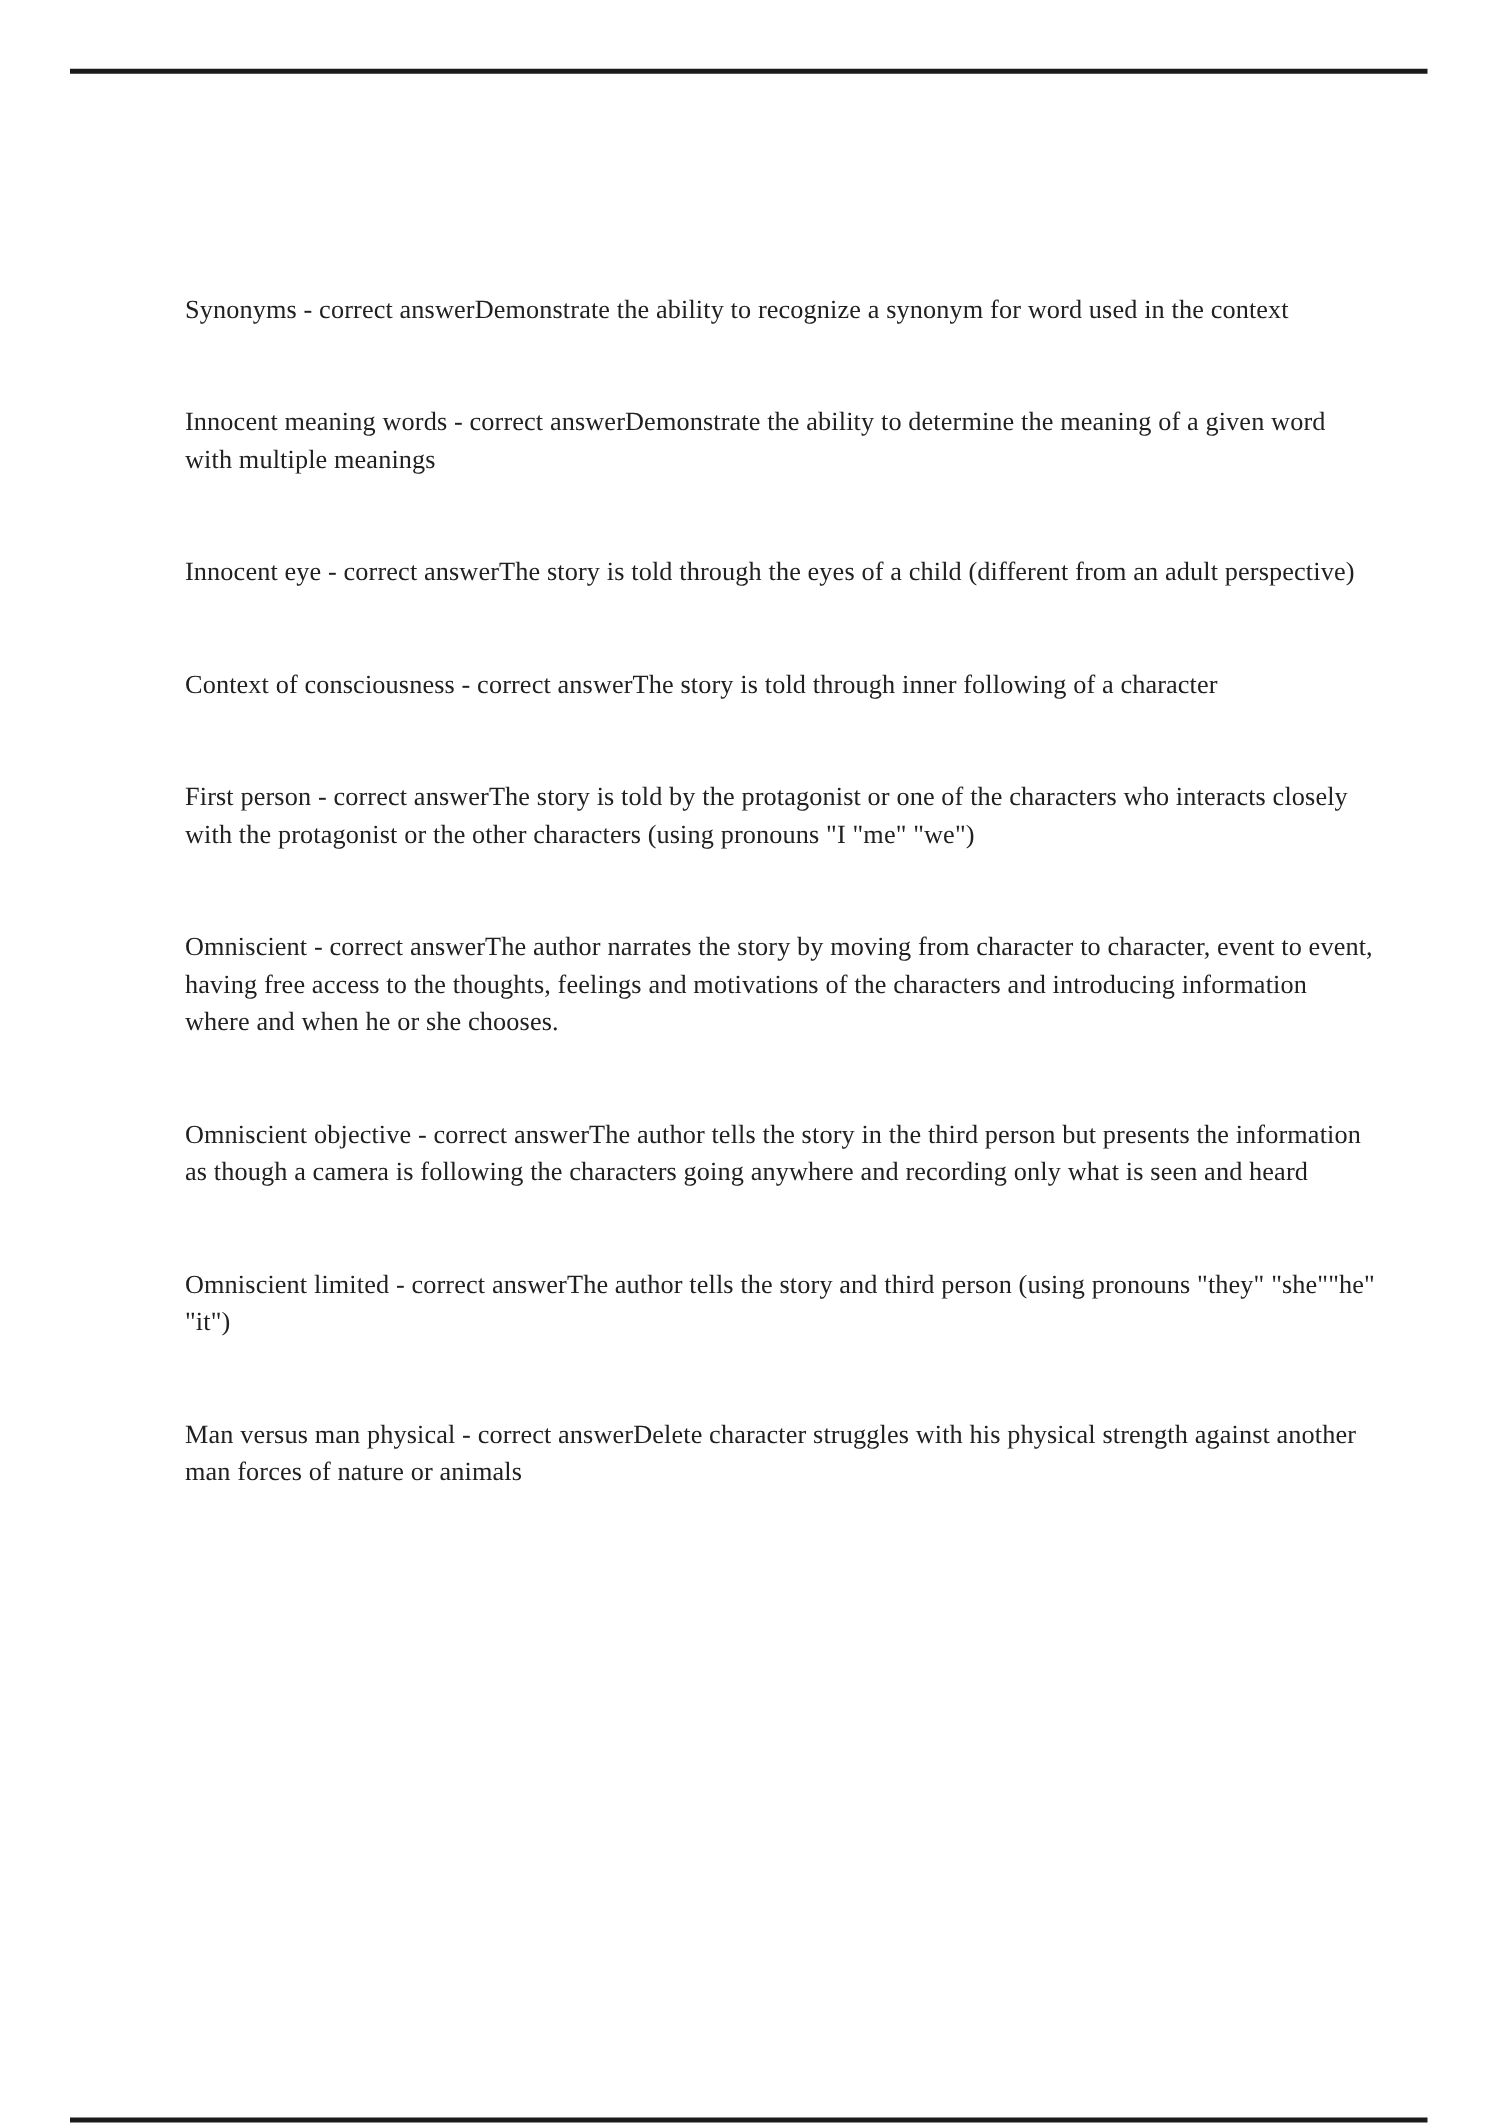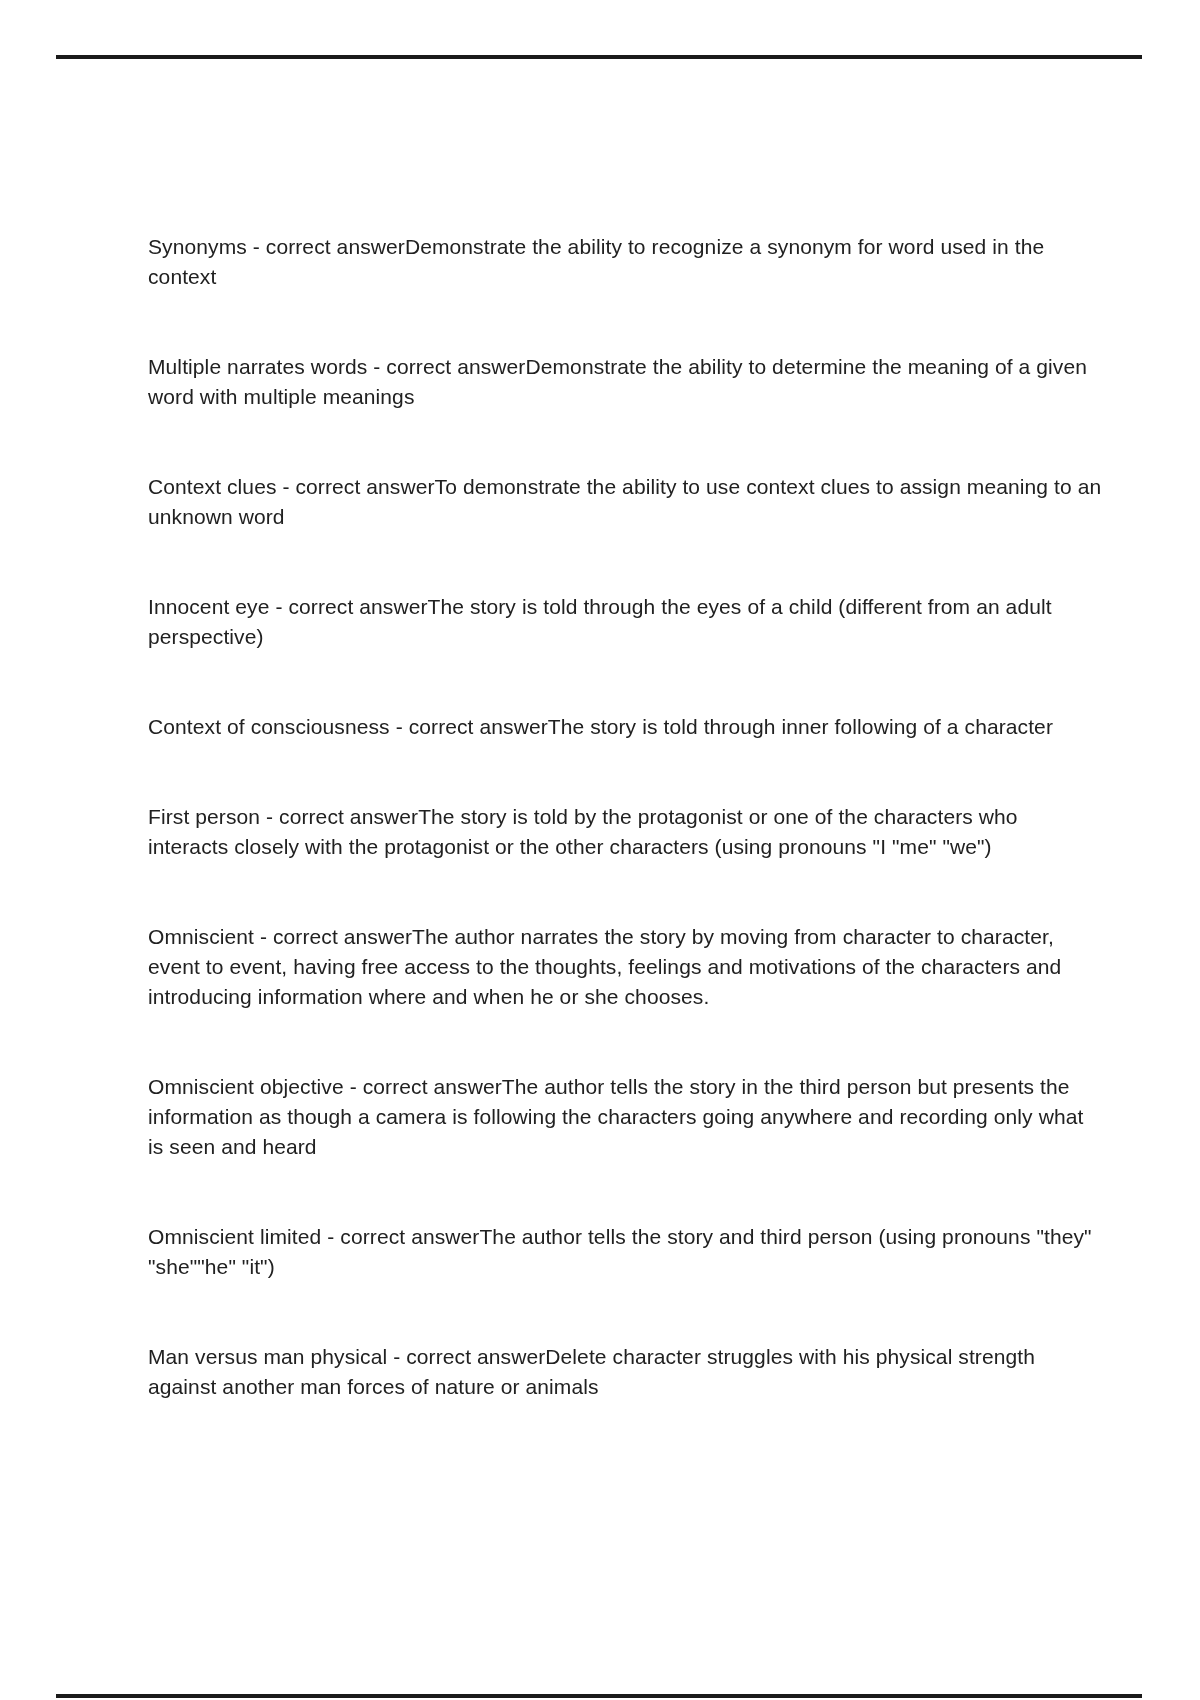--- a/index.html
+++ b/index.html
@@ -47,34 +47,34 @@
     margin-top: 40px;
     margin-left: 3px;
     width: 954px;
   }
   .card {
     margin: 0 0 60px 0;
     font-size: 21px;
     line-height: 30px;
     color: #212121;
     letter-spacing: 0.1px;
+    font-family: Liberation Serif, serif;
   }
   .card:last-child { margin-bottom: 12px; }
 </style>
 </head>
 <body>
 
 <div class="rule top"></div>
 
 <div class="content">
 
   <div class="cards">
     <p class="card"><span>Synonyms</span><span> - correct answer</span><span>Demonstrate the ability to recognize a synonym for word used in the context</span></p>
-    <p class="card"><span>Multiple narrates words</span><span> - correct answer</span><span>Demonstrate the ability to determine the meaning of a given word with multiple meanings</span></p>
-    <p class="card"><span>Context clues</span><span> - correct answer</span><span>To demonstrate the ability to use context clues to assign meaning to an unknown word</span></p>
+    <p class="card"><span>Innocent meaning words</span><span> - correct answer</span><span>Demonstrate the ability to determine the meaning of a given word with multiple meanings</span></p>
     <p class="card"><span>Innocent eye</span><span> - correct answer</span><span>The story is told through the eyes of a child (different from an adult perspective)</span></p>
     <p class="card"><span>Context of consciousness</span><span> - correct answer</span><span>The story is told through inner following of a character</span></p>
     <p class="card"><span>First person</span><span> - correct answer</span><span>The story is told by the protagonist or one of the characters who interacts closely with the protagonist or the other characters (using pronouns "I "me" "we")</span></p>
     <p class="card"><span>Omniscient</span><span> - correct answer</span><span>The author narrates the story by moving from character to character, event to event, having free access to the thoughts, feelings and motivations of the characters and introducing information where and when he or she chooses.</span></p>
     <p class="card"><span>Omniscient objective</span><span> - correct answer</span><span>The author tells the story in the third person but presents the information as though a camera is following the characters going anywhere and recording only what is seen and heard</span></p>
     <p class="card"><span>Omniscient limited</span><span> - correct answer</span><span>The author tells the story and third person (using pronouns "they" "she""he" "it")</span></p>
     <p class="card"><span>Man versus man physical</span><span> - correct answer</span><span>Delete character struggles with his physical strength against another man forces of nature or animals</span></p>
   </div>
 </div>
 

